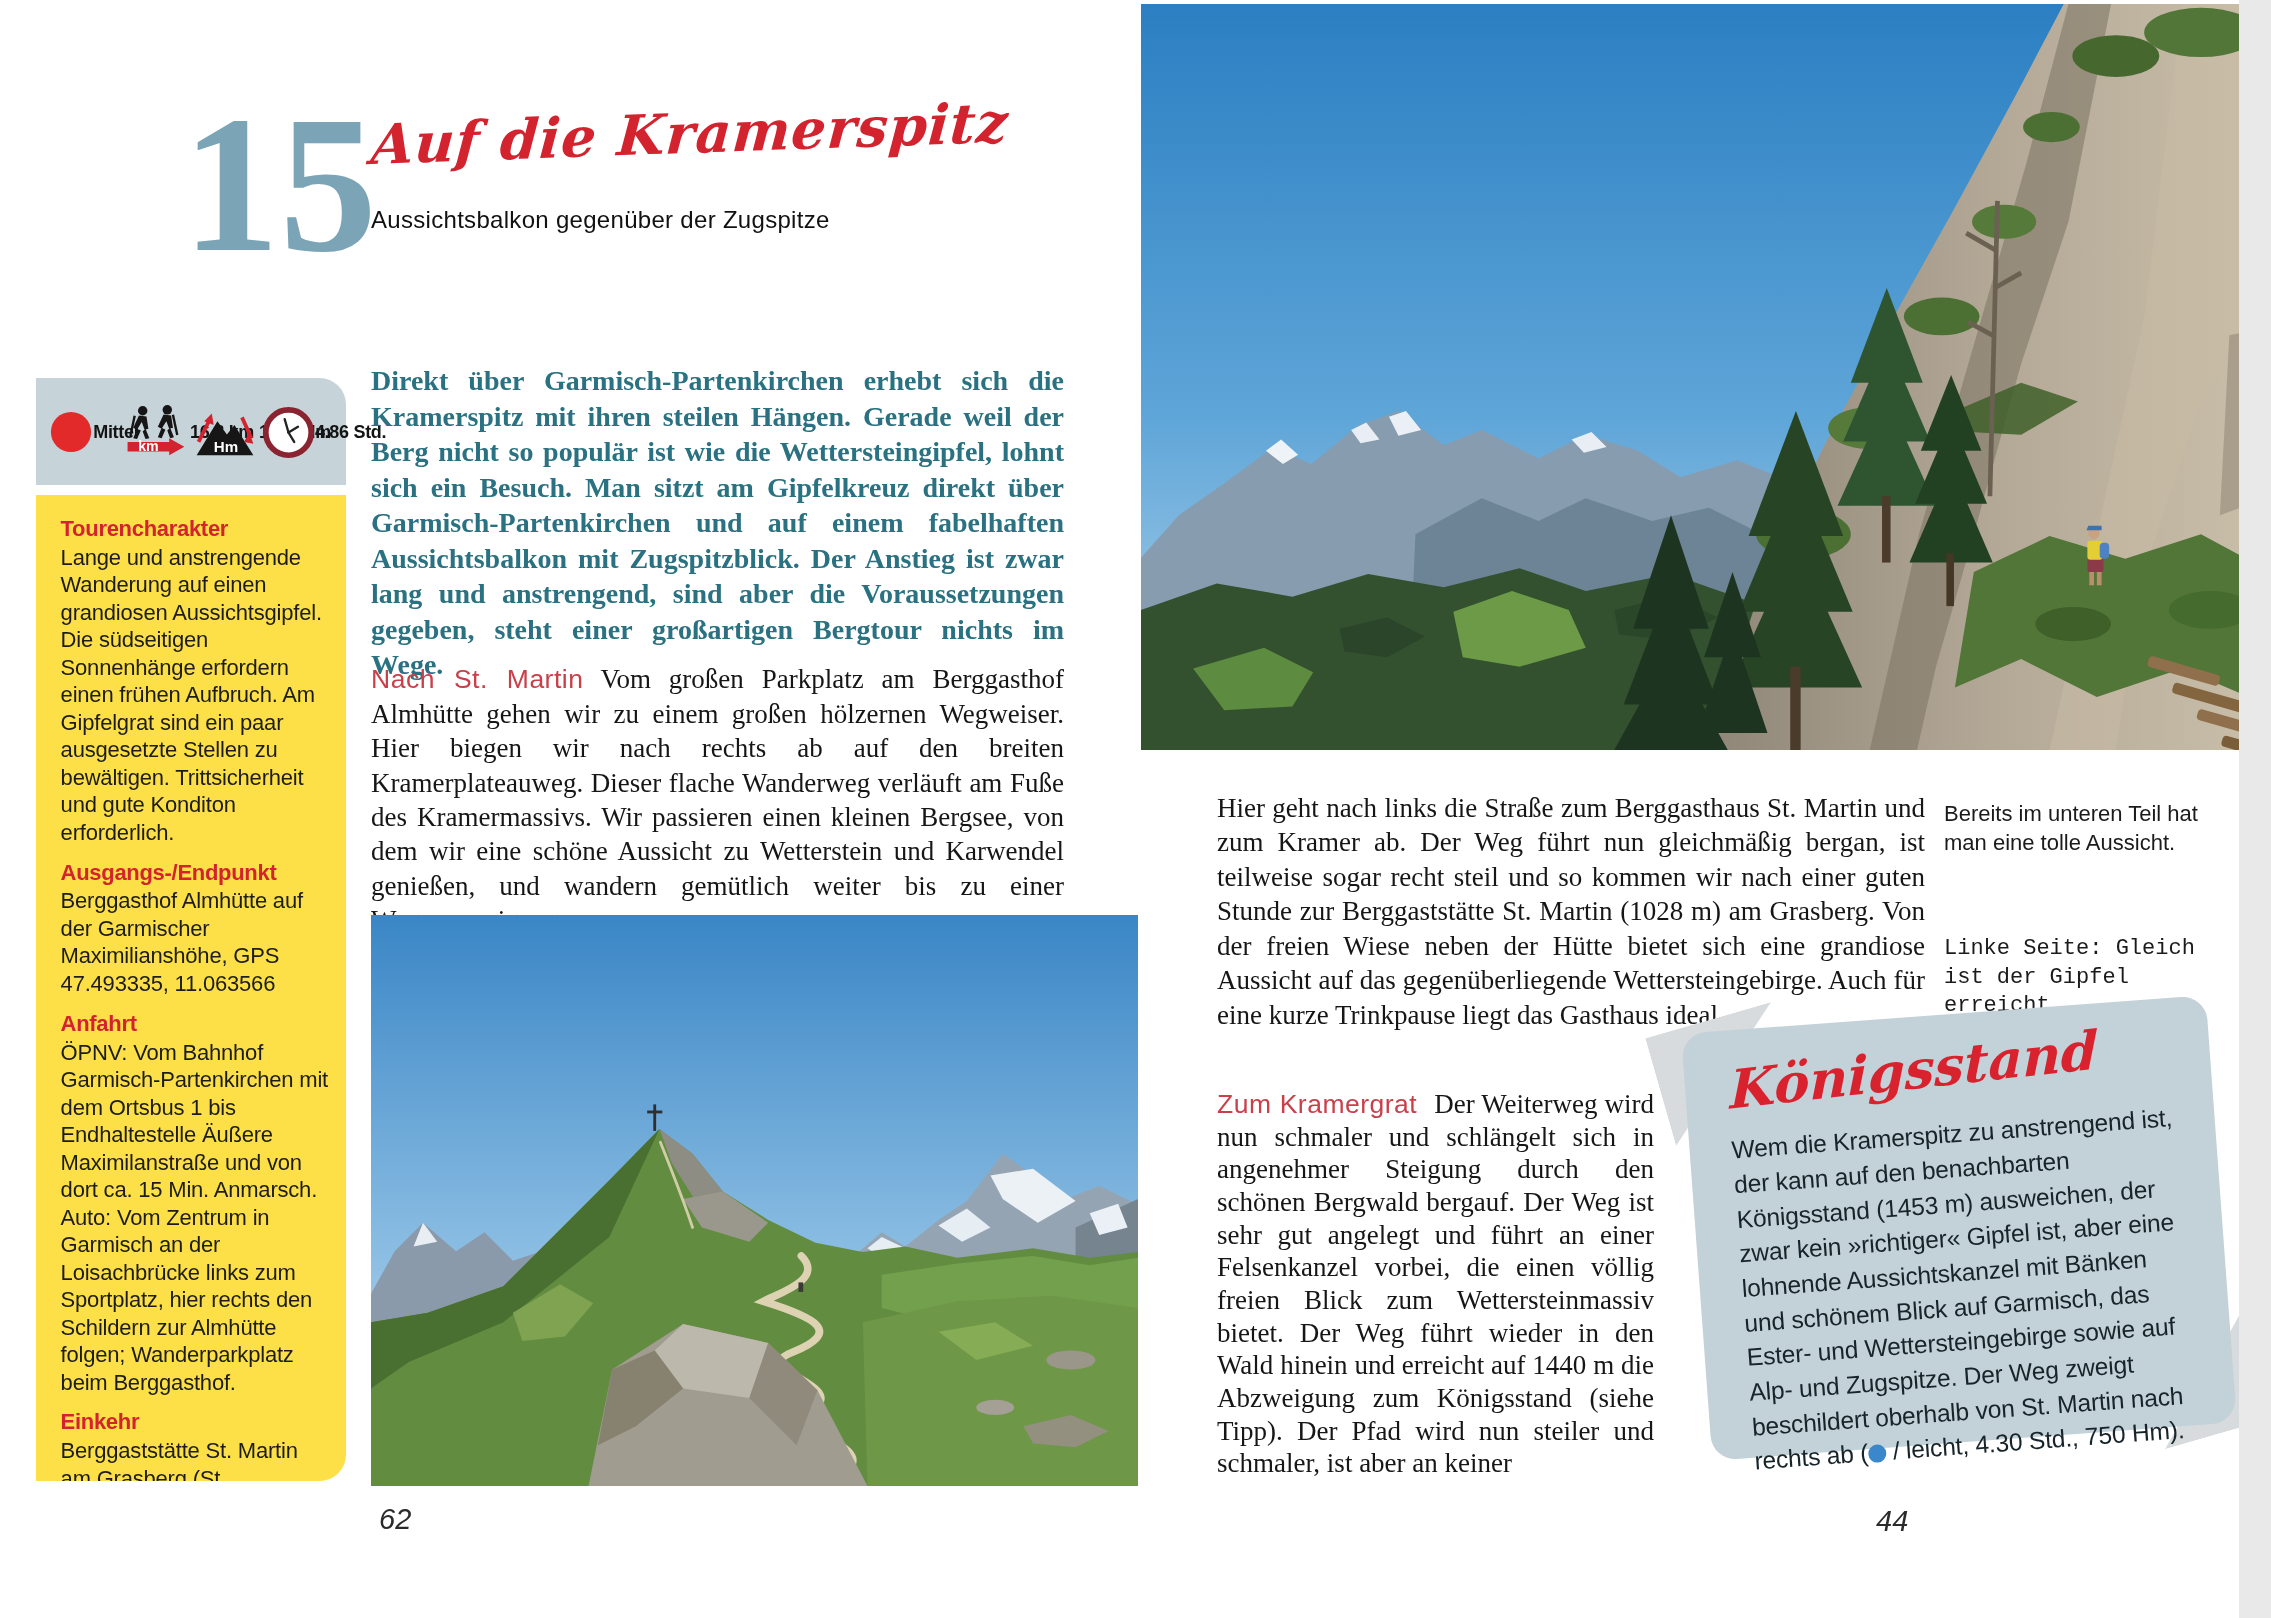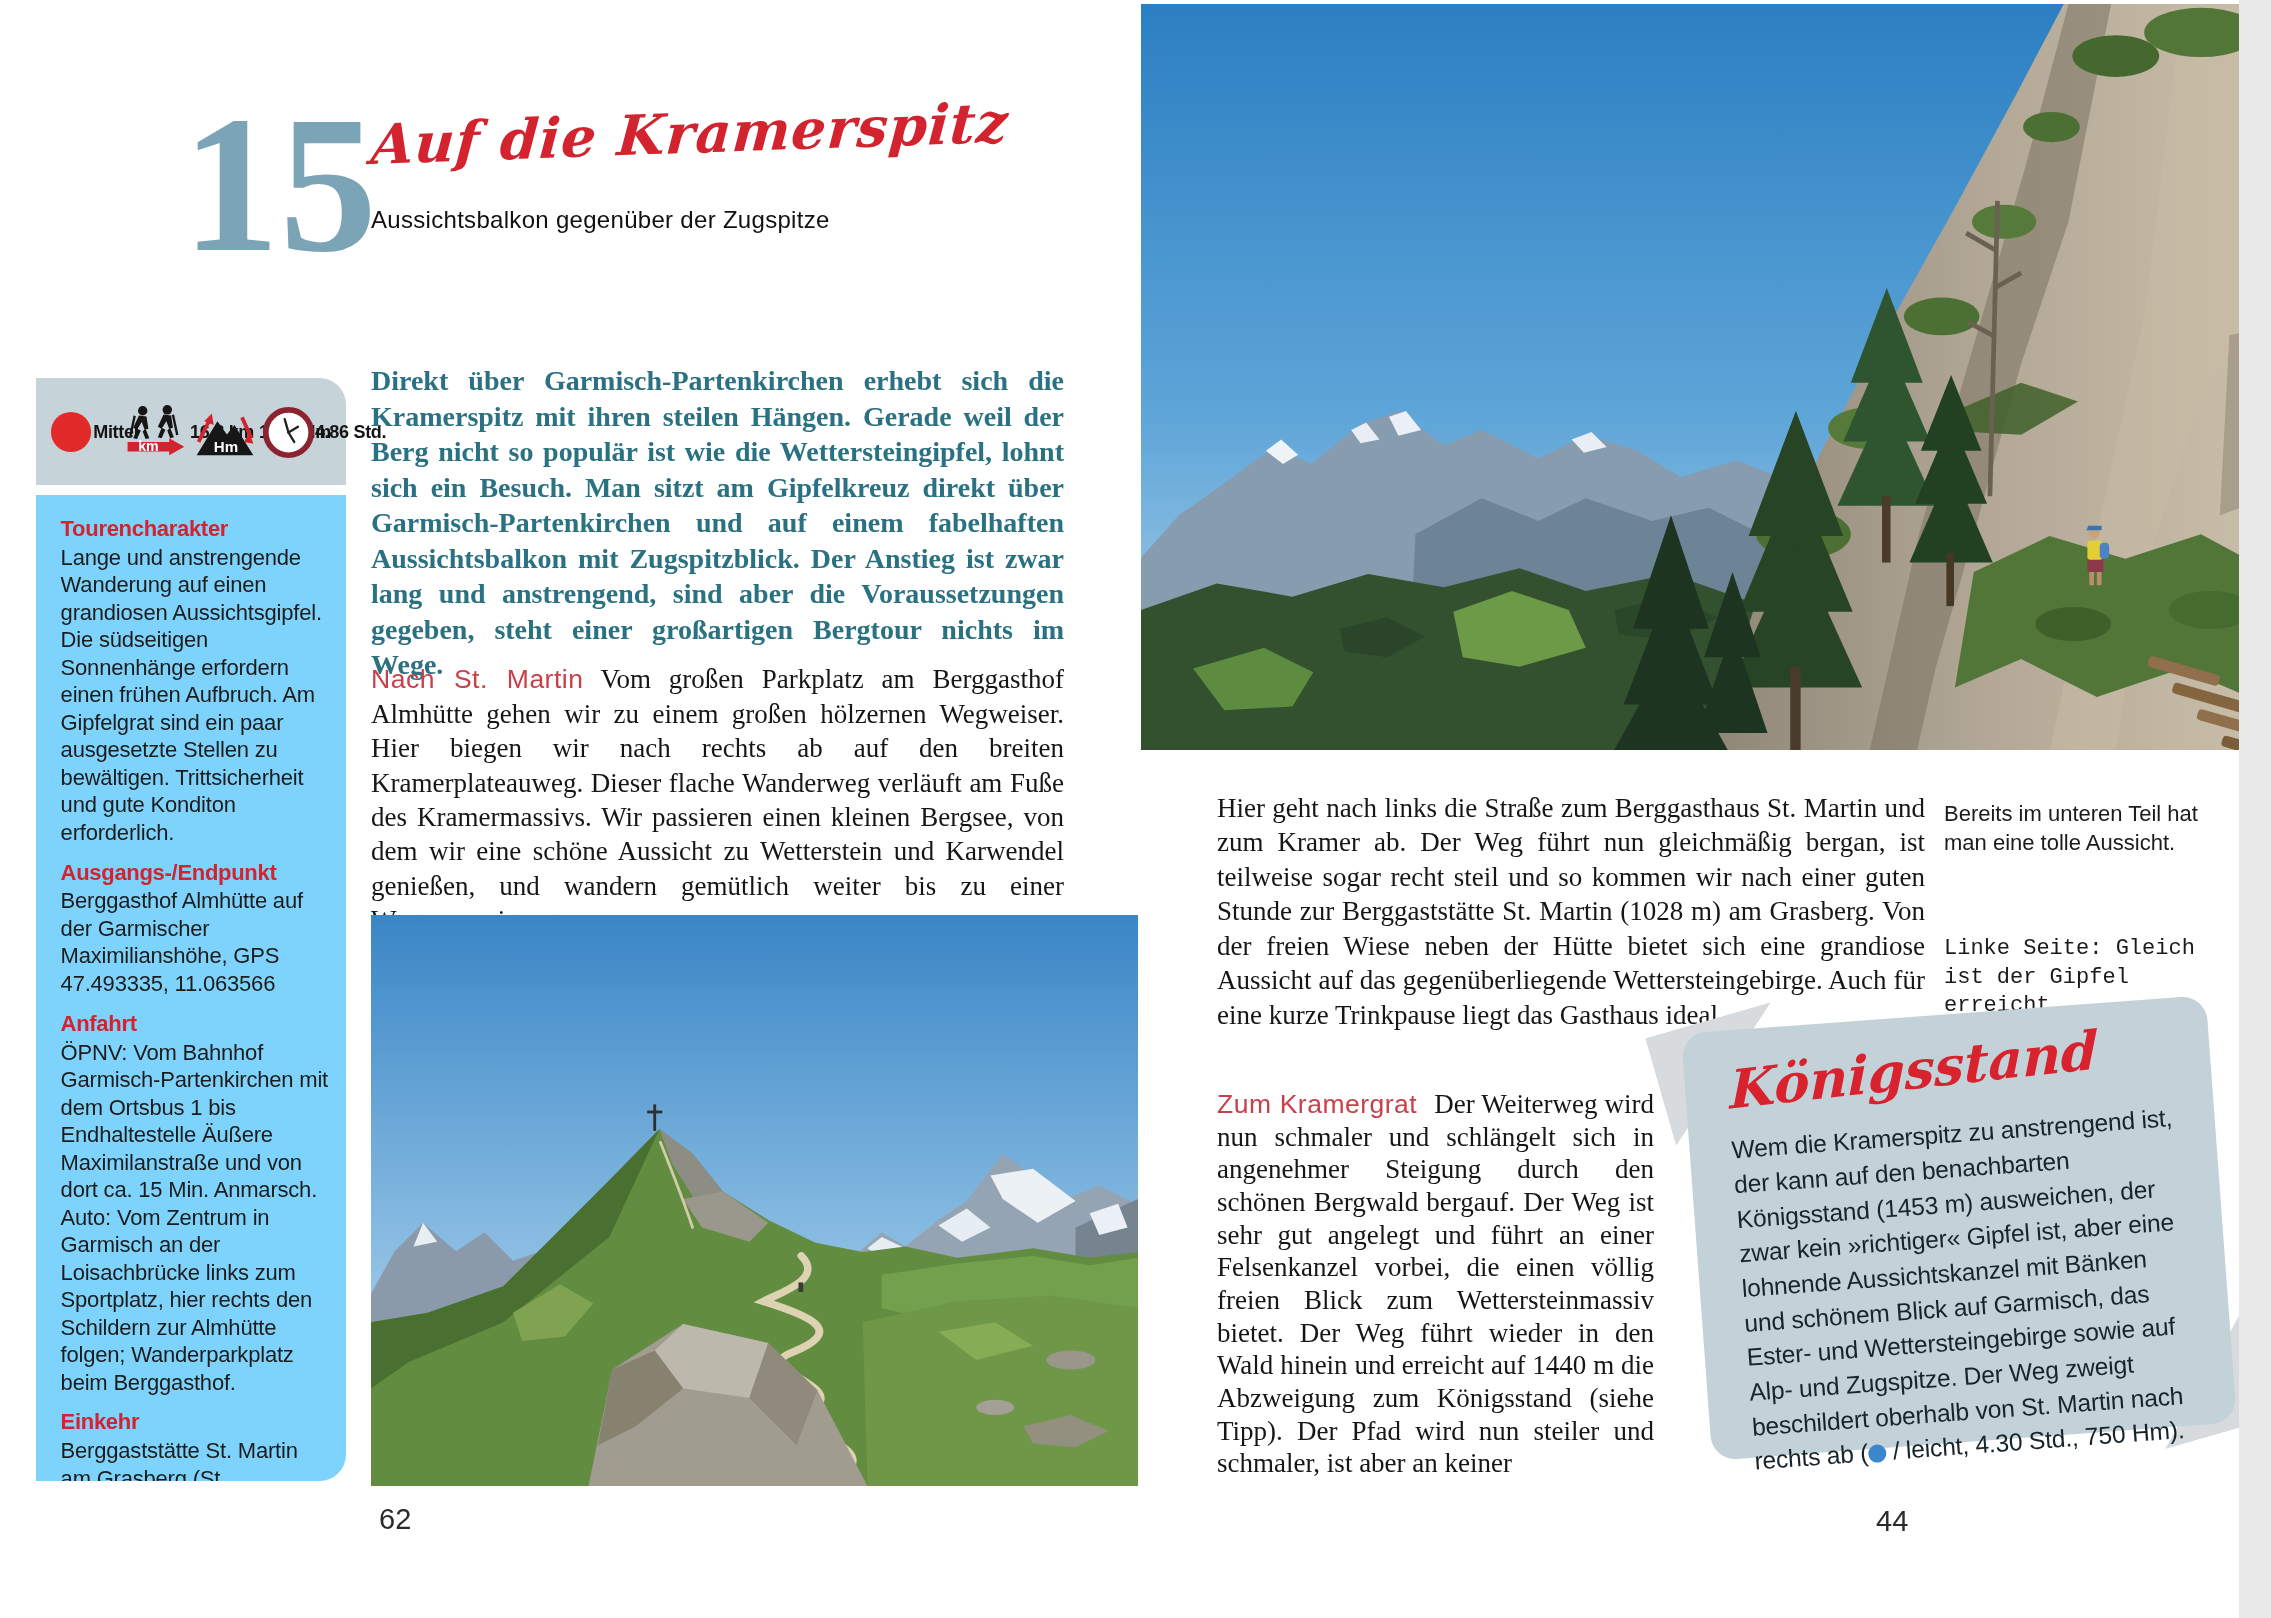--- a/index.html
+++ b/index.html
@@ -16,40 +16,40 @@
   .subtitle{left:371px;top:206px;font-size:24px;font-weight:400;color:#111;letter-spacing:0.3px;white-space:nowrap;}
 
   
   .infobox{left:36px;top:378px;width:310px;height:107px;background:#c6d4d9;border-radius:0 26.5px 0 0;
            display:flex;justify-content:space-between;align-items:center;padding:5.7px 13.2px 3.8px 13.2px;box-sizing:border-box;}
   .info-item{display:flex;flex-direction:row;align-items:center;width:25%;}
   .info-icon{height:55px;display:flex;align-items:center;justify-content:center;}
   .info-label{font-size:18px;font-weight:bold;color:#141414;margin-top:0;white-space:nowrap;letter-spacing:-0.3px;}
 
   
-  .sidebar{left:36px;top:495px;width:310px;height:986px;background:#7dd3fc;border-radius:0 0 26.5px 0;
+  .sidebar{left:36px;top:495px;width:310px;height:986px;background:#fde047;border-radius:0 0 26.5px 0;
            box-sizing:border-box;padding:21px 17px 19px 24.6px;overflow:hidden;}
   .sb-heading{color:#d2232e;font-size:22px;font-weight:bold;letter-spacing:-0.3px;margin:13.2px 0 1.9px 0;}
   .sb-heading:first-child{margin-top:0;}
   .sb-body{font-size:22px;line-height:1.25;color:#1c1c1c;letter-spacing:-0.2px;}
   .pre-line{white-space:pre-line;}
 
   
   .intro{left:371px;top:363px;width:693px;font-family:"Liberation Serif",serif;font-weight:bold;
          font-size:28px;line-height:1.27;color:#2a7181;text-align:justify;}
   .para{font-family:"Liberation Serif",serif;font-size:27px;line-height:1.275;color:#161616;text-align:justify;}
   .p-left2{left:371px;top:662px;width:693px;}
   .p-right1{left:1217px;top:791px;width:708px;}
   .p-right2{left:1217px;top:1088px;width:437px;line-height:1.21;}
   .plabel{font-family:"Liberation Sans",sans-serif;color:#c8404a;font-size:26.5px;letter-spacing:0.5px;margin-right:17px;}
 
   .caption{left:1944px;width:295px;font-size:22px;line-height:1.3;color:#1b1b1b;}
   .cap1{top:800px;} .cap2{top:935px;font-family:Liberation Mono, monospace;}
 
-  .pageno{font-size:29px;color:#2b2b2b;}
+  .pageno{font-size:29px;color:#2b2b2b;font-style:italic;}
   .pn62{left:379px;top:1503px;} .pn63{left:1876px;top:1505px;}
 
   
   .wedge{background:#d7dbde;}
   .wedge-tl{left:1658px;top:1018px;width:131px;height:112px;clip-path:polygon(0 0,100% 0,0 100%);
             transform:rotate(-16deg);}
   .wedge-br{left:2146px;top:1314px;width:121px;height:121px;clip-path:polygon(100% 0,100% 100%,0 100%);
             transform:rotate(-16deg);}
   .tipbox{left:1696px;top:1014px;width:526px;height:428px;background:#c3d2d8;border-radius:24.6px;
           transform:rotate(-4.2deg);transform-origin:center center;box-sizing:border-box;

